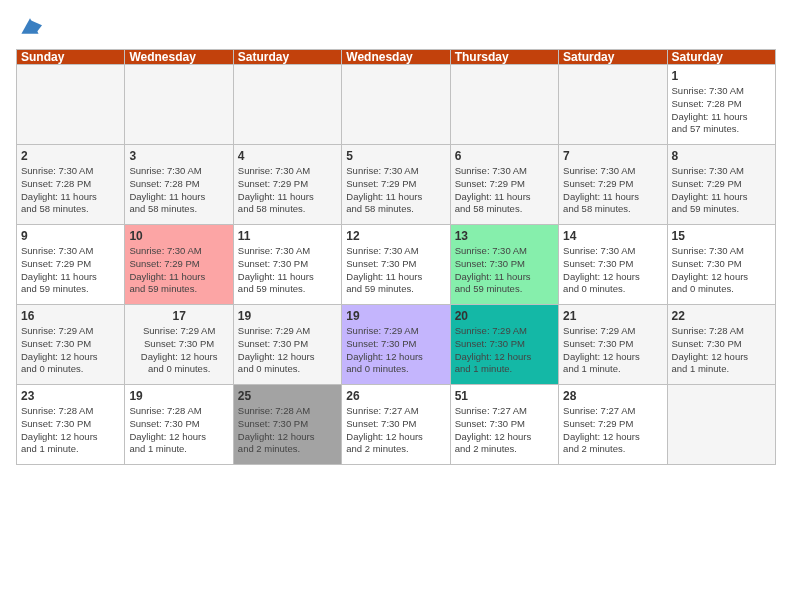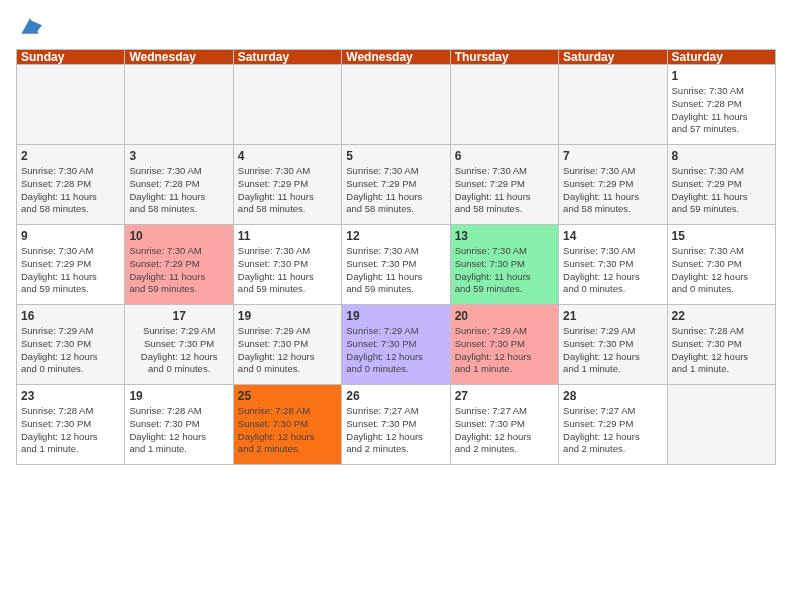--- a/index.html
+++ b/index.html
@@ -265,21 +265,21 @@
 Daylight: 12 hours
 and 0 minutes.</div>
         </td>
         <td style="background: #c4b5fd;">
           <span class="day-number">19</span>
           <div class="day-info" style="white-space: pre-line;">Sunrise: 7:29 AM
 Sunset: 7:30 PM
 Daylight: 12 hours
 and 0 minutes.</div>
         </td>
-        <td style="background: #fca5a5;">
+        <td style="background: #14b8a6;">
           <span class="day-number">20</span>
           <div class="day-info" style="white-space: pre-line;">Sunrise: 7:29 AM
 Sunset: 7:30 PM
 Daylight: 12 hours
 and 1 minute.</div>
         </td>
         <td style="background: rgb(245, 245, 245);">
           <span class="day-number">21</span>
           <div class="day-info" style="white-space: pre-line;">Sunrise: 7:29 AM
 Sunset: 7:30 PM
@@ -302,36 +302,36 @@
 Daylight: 12 hours
 and 1 minute.</div>
         </td>
         <td style="background: rgb(255, 255, 255);">
           <span class="day-number">19</span>
           <div class="day-info" style="white-space: pre-line;">Sunrise: 7:28 AM
 Sunset: 7:30 PM
 Daylight: 12 hours
 and 1 minute.</div>
         </td>
-        <td style="background: #f97316;">
+        <td style="background: #a3a3a3;">
           <span class="day-number">25</span>
           <div class="day-info" style="white-space: pre-line;">Sunrise: 7:28 AM
 Sunset: 7:30 PM
 Daylight: 12 hours
 and 2 minutes.</div>
         </td>
         <td style="background: rgb(255, 255, 255);">
           <span class="day-number">26</span>
           <div class="day-info" style="white-space: pre-line;">Sunrise: 7:27 AM
 Sunset: 7:30 PM
 Daylight: 12 hours
 and 2 minutes.</div>
         </td>
         <td style="background: rgb(255, 255, 255);">
-          <span class="day-number">27</span>
+          <span class="day-number">51</span>
           <div class="day-info" style="white-space: pre-line;">Sunrise: 7:27 AM
 Sunset: 7:30 PM
 Daylight: 12 hours
 and 2 minutes.</div>
         </td>
         <td style="background: rgb(255, 255, 255);">
           <span class="day-number">28</span>
           <div class="day-info" style="white-space: pre-line;">Sunrise: 7:27 AM
 Sunset: 7:29 PM
 Daylight: 12 hours

